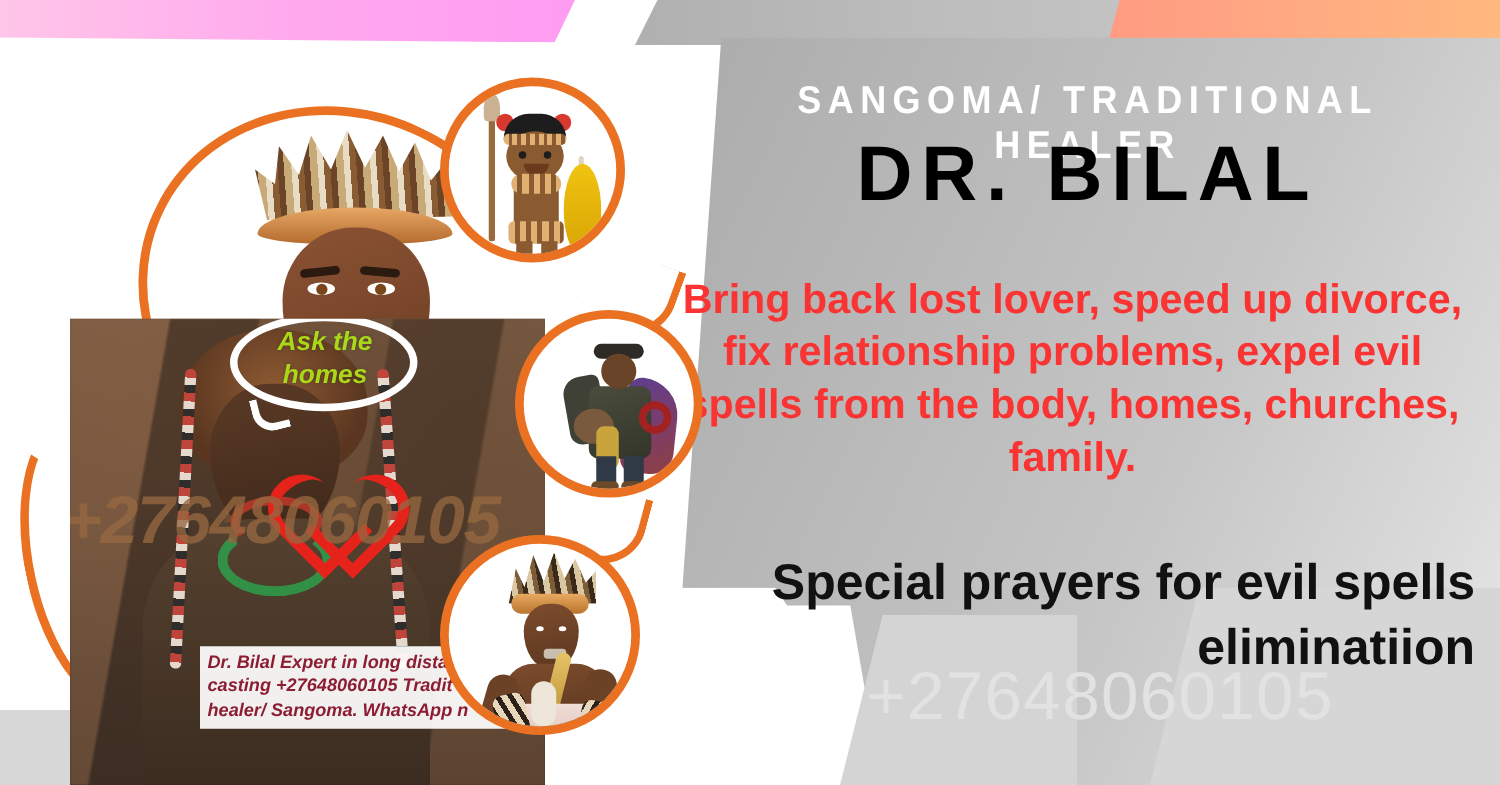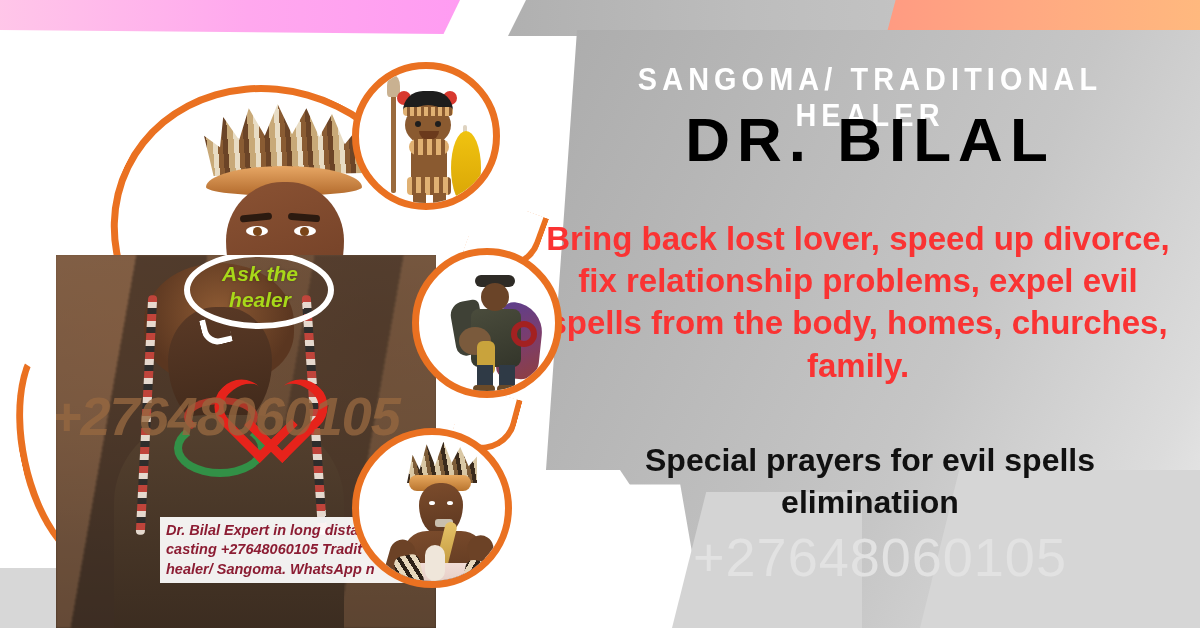--- a/index.html
+++ b/index.html
@@ -67,22 +67,22 @@
     font-size:62px; font-weight:700; letter-spacing:7px;
   }
   .red-copy {
     position:absolute; left:528px; top:218px; width:660px;
     text-align:center; color:#fa3333;
     font-size:33px; font-weight:700; line-height:1.28;
     font-family:"Liberation Sans Narrow","Liberation Sans",sans-serif;
   }
   .black-copy {
     position:absolute; left:560px; top:440px; width:620px;
-    text-align:center; color:#111111;
-    font-size:32px; font-weight:700; line-height:1.3;
+    text-align:right; color:#111111;
+    font-size:40px; font-weight:700; line-height:1.3;
     font-family:"Liberation Sans Narrow","Liberation Sans",sans-serif;
   }
   .watermark {
     position:absolute; left:560px; top:526px; width:640px;
     text-align:center; color:#e2e2e2;
     font-size:54px; font-weight:400; letter-spacing:1px;
   }
 
   
   .alt-heading {
@@ -359,21 +359,21 @@
     <div class="ph-hair"></div>
     <div class="ph-face"></div>
     <div class="ph-body"></div>
     <div class="ph-bead-l"></div>
     <div class="ph-bead-r"></div>
     <div class="ph-neck-red"></div>
     <div class="ph-neck-green"></div>
 
     <div class="bubble"></div>
     <div class="bubble-tail"></div>
-    <div class="bubble-text">Ask the healer</div>
+    <div class="bubble-text">Ask the homes</div>
 
     <div class="heart"></div>
 
     <div class="phone-overlay">+27648060105</div>
     <div class="caption">Dr. Bilal Expert in long distan casting +27648060105 Tradit healer/ Sangoma. WhatsApp n</div>
   </div>
 
   <div class="circ c1">
     <div class="w-spear"></div>
     <div class="w-spear-tip"></div>

